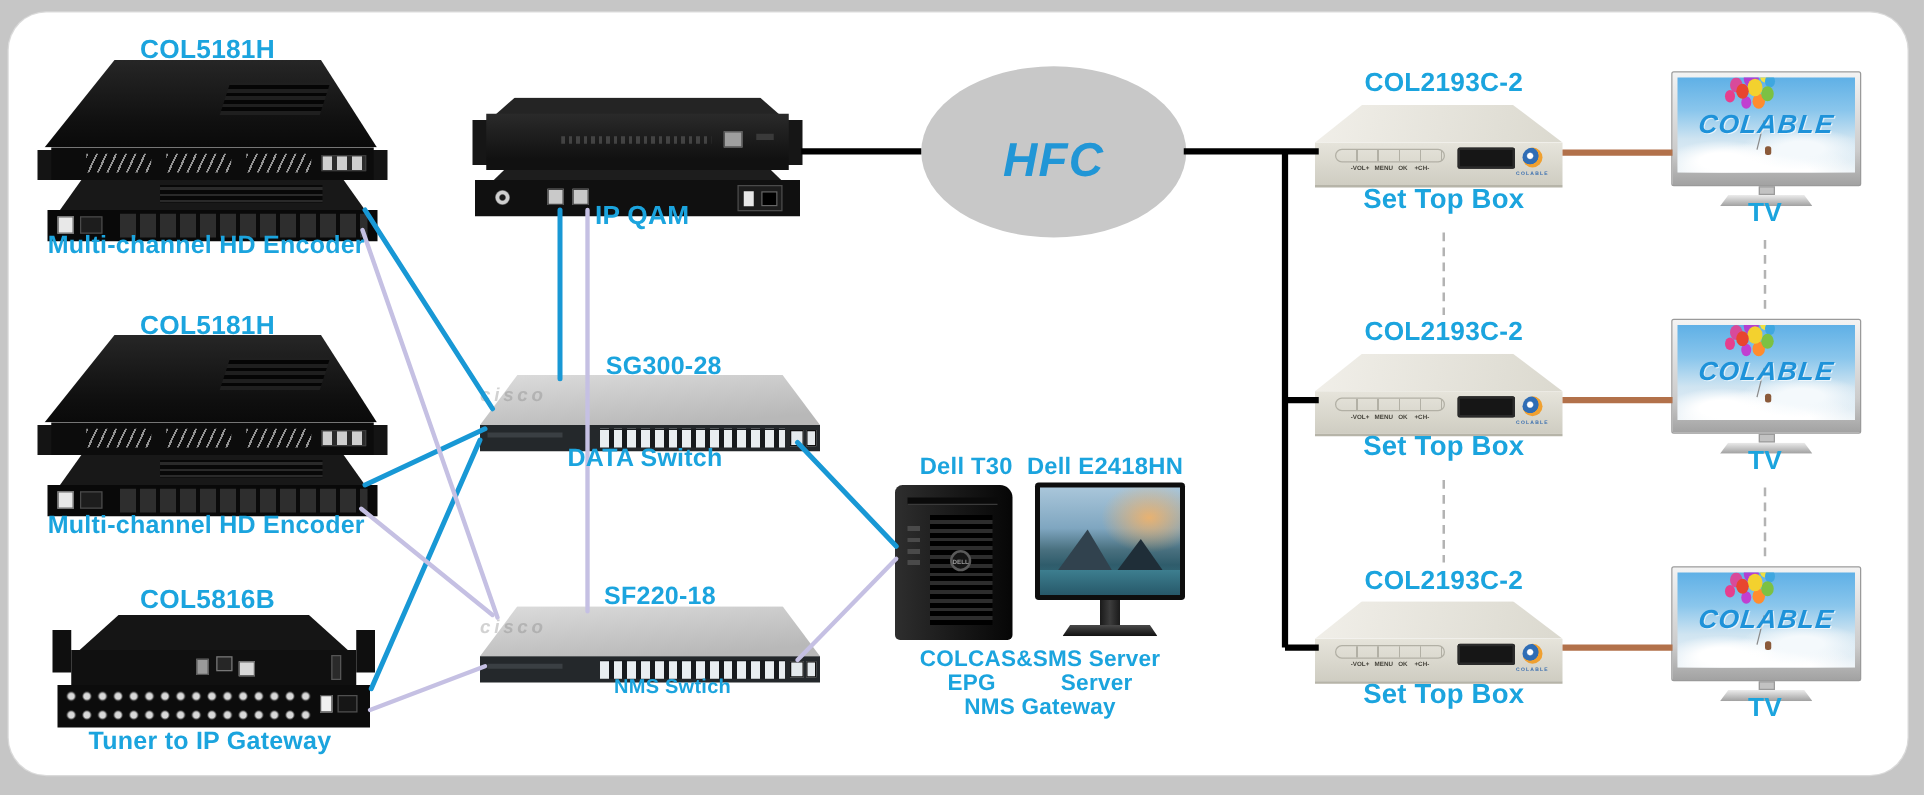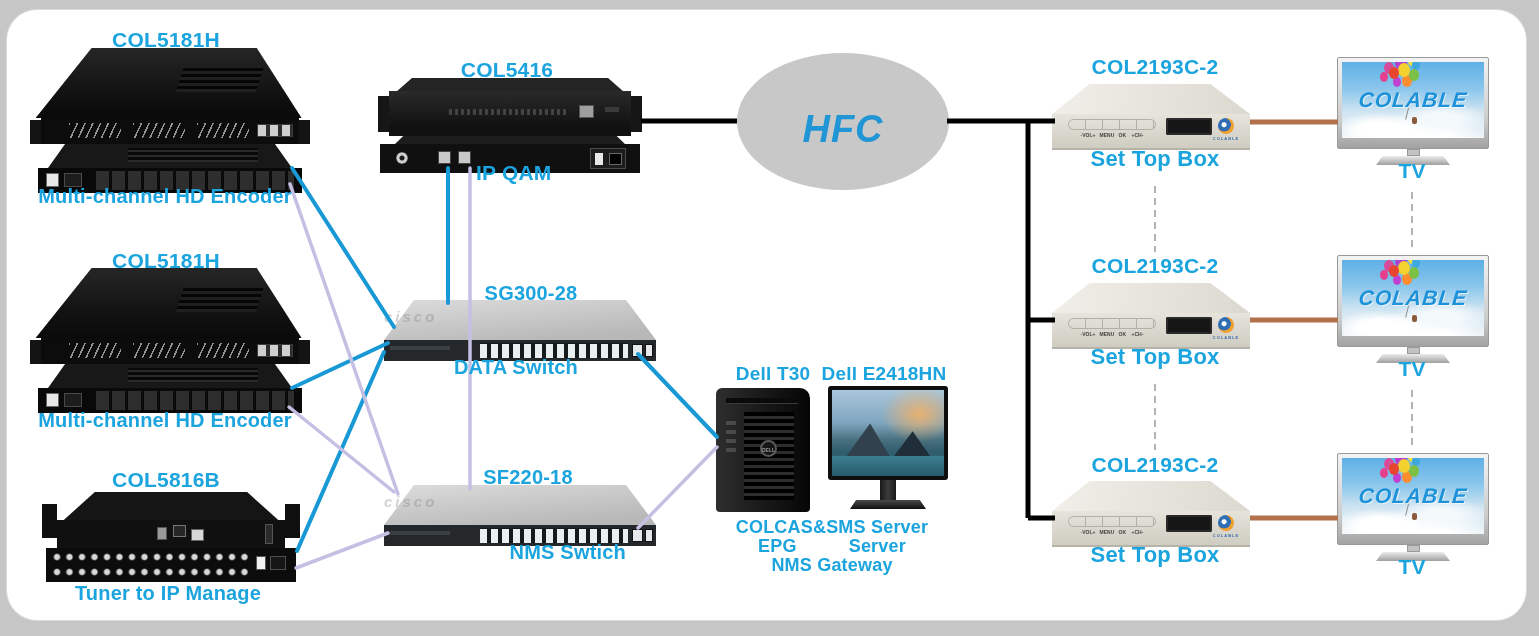--- a/index.html
+++ b/index.html
@@ -405,30 +405,29 @@
     <line x1="1412" y1="390" x2="1412" y2="450" stroke="#b3b3b3" stroke-width="2" stroke-dasharray="7 5"></line>
   </svg>
 
   <div class="lbl" style="left:56px;top:29px;width:220px;font-size:21px;">COL5181H</div>
   <div class="lbl" style="left:25px;top:186px;width:280px;font-size:20px;">Multi-channel HD Encoder</div>
 
   <div class="lbl" style="left:56px;top:250px;width:220px;font-size:21px;">COL5181H</div>
   <div class="lbl" style="left:25px;top:410px;width:280px;font-size:20px;">Multi-channel HD Encoder</div>
 
   <div class="lbl" style="left:56px;top:469px;width:220px;font-size:21px;">COL5816B</div>
-  <div class="lbl" style="left:28px;top:583px;width:280px;font-size:20px;">Tuner to IP Manage</div>
-
-  <div class="lbl" style="left:397px;top:59px;width:220px;font-size:21px;">COL5416</div>
+  <div class="lbl" style="left:28px;top:583px;width:280px;font-size:20px;">Tuner to IP Gateway</div>
+
   <div class="lbl" style="left:476px;top:162px;width:140px;font-size:21px;text-align:left;">IP QAM</div>
 
   <div class="lbl" style="left:421px;top:283px;width:220px;font-size:20px;">SG300-28</div>
   <div class="lbl" style="left:406px;top:357px;width:220px;font-size:20px;">DATA Switch</div>
 
   <div class="lbl" style="left:418px;top:467px;width:220px;font-size:20px;">SF220-18</div>
-  <div class="lbl" style="left:406px;top:542px;width:220px;font-size:20px;text-align:right;">NMS Swtich</div>
+  <div class="lbl" style="left:428px;top:542px;width:220px;font-size:16px;">NMS Swtich</div>
 
   <div class="lbl" style="left:683px;top:364px;width:180px;font-size:19px;">Dell T30</div>
   <div class="lbl" style="left:794px;top:364px;width:180px;font-size:19px;">Dell E2418HN</div>
 
   <div class="lbl" style="left:712px;top:518px;width:240px;font-size:18px;">COLCAS&amp;SMS Server</div>
   <div class="lbl" style="left:712px;top:537px;width:240px;font-size:18px;white-space:pre;">EPG          Server</div>
   <div class="lbl" style="left:712px;top:556px;width:240px;font-size:18px;">NMS Gateway</div>
 
   <div class="lbl" style="left:1045px;top:56px;width:220px;font-size:21px;">COL2193C-2</div>
   <div class="lbl" style="left:1045px;top:147px;width:220px;font-size:22px;">Set Top Box</div>

